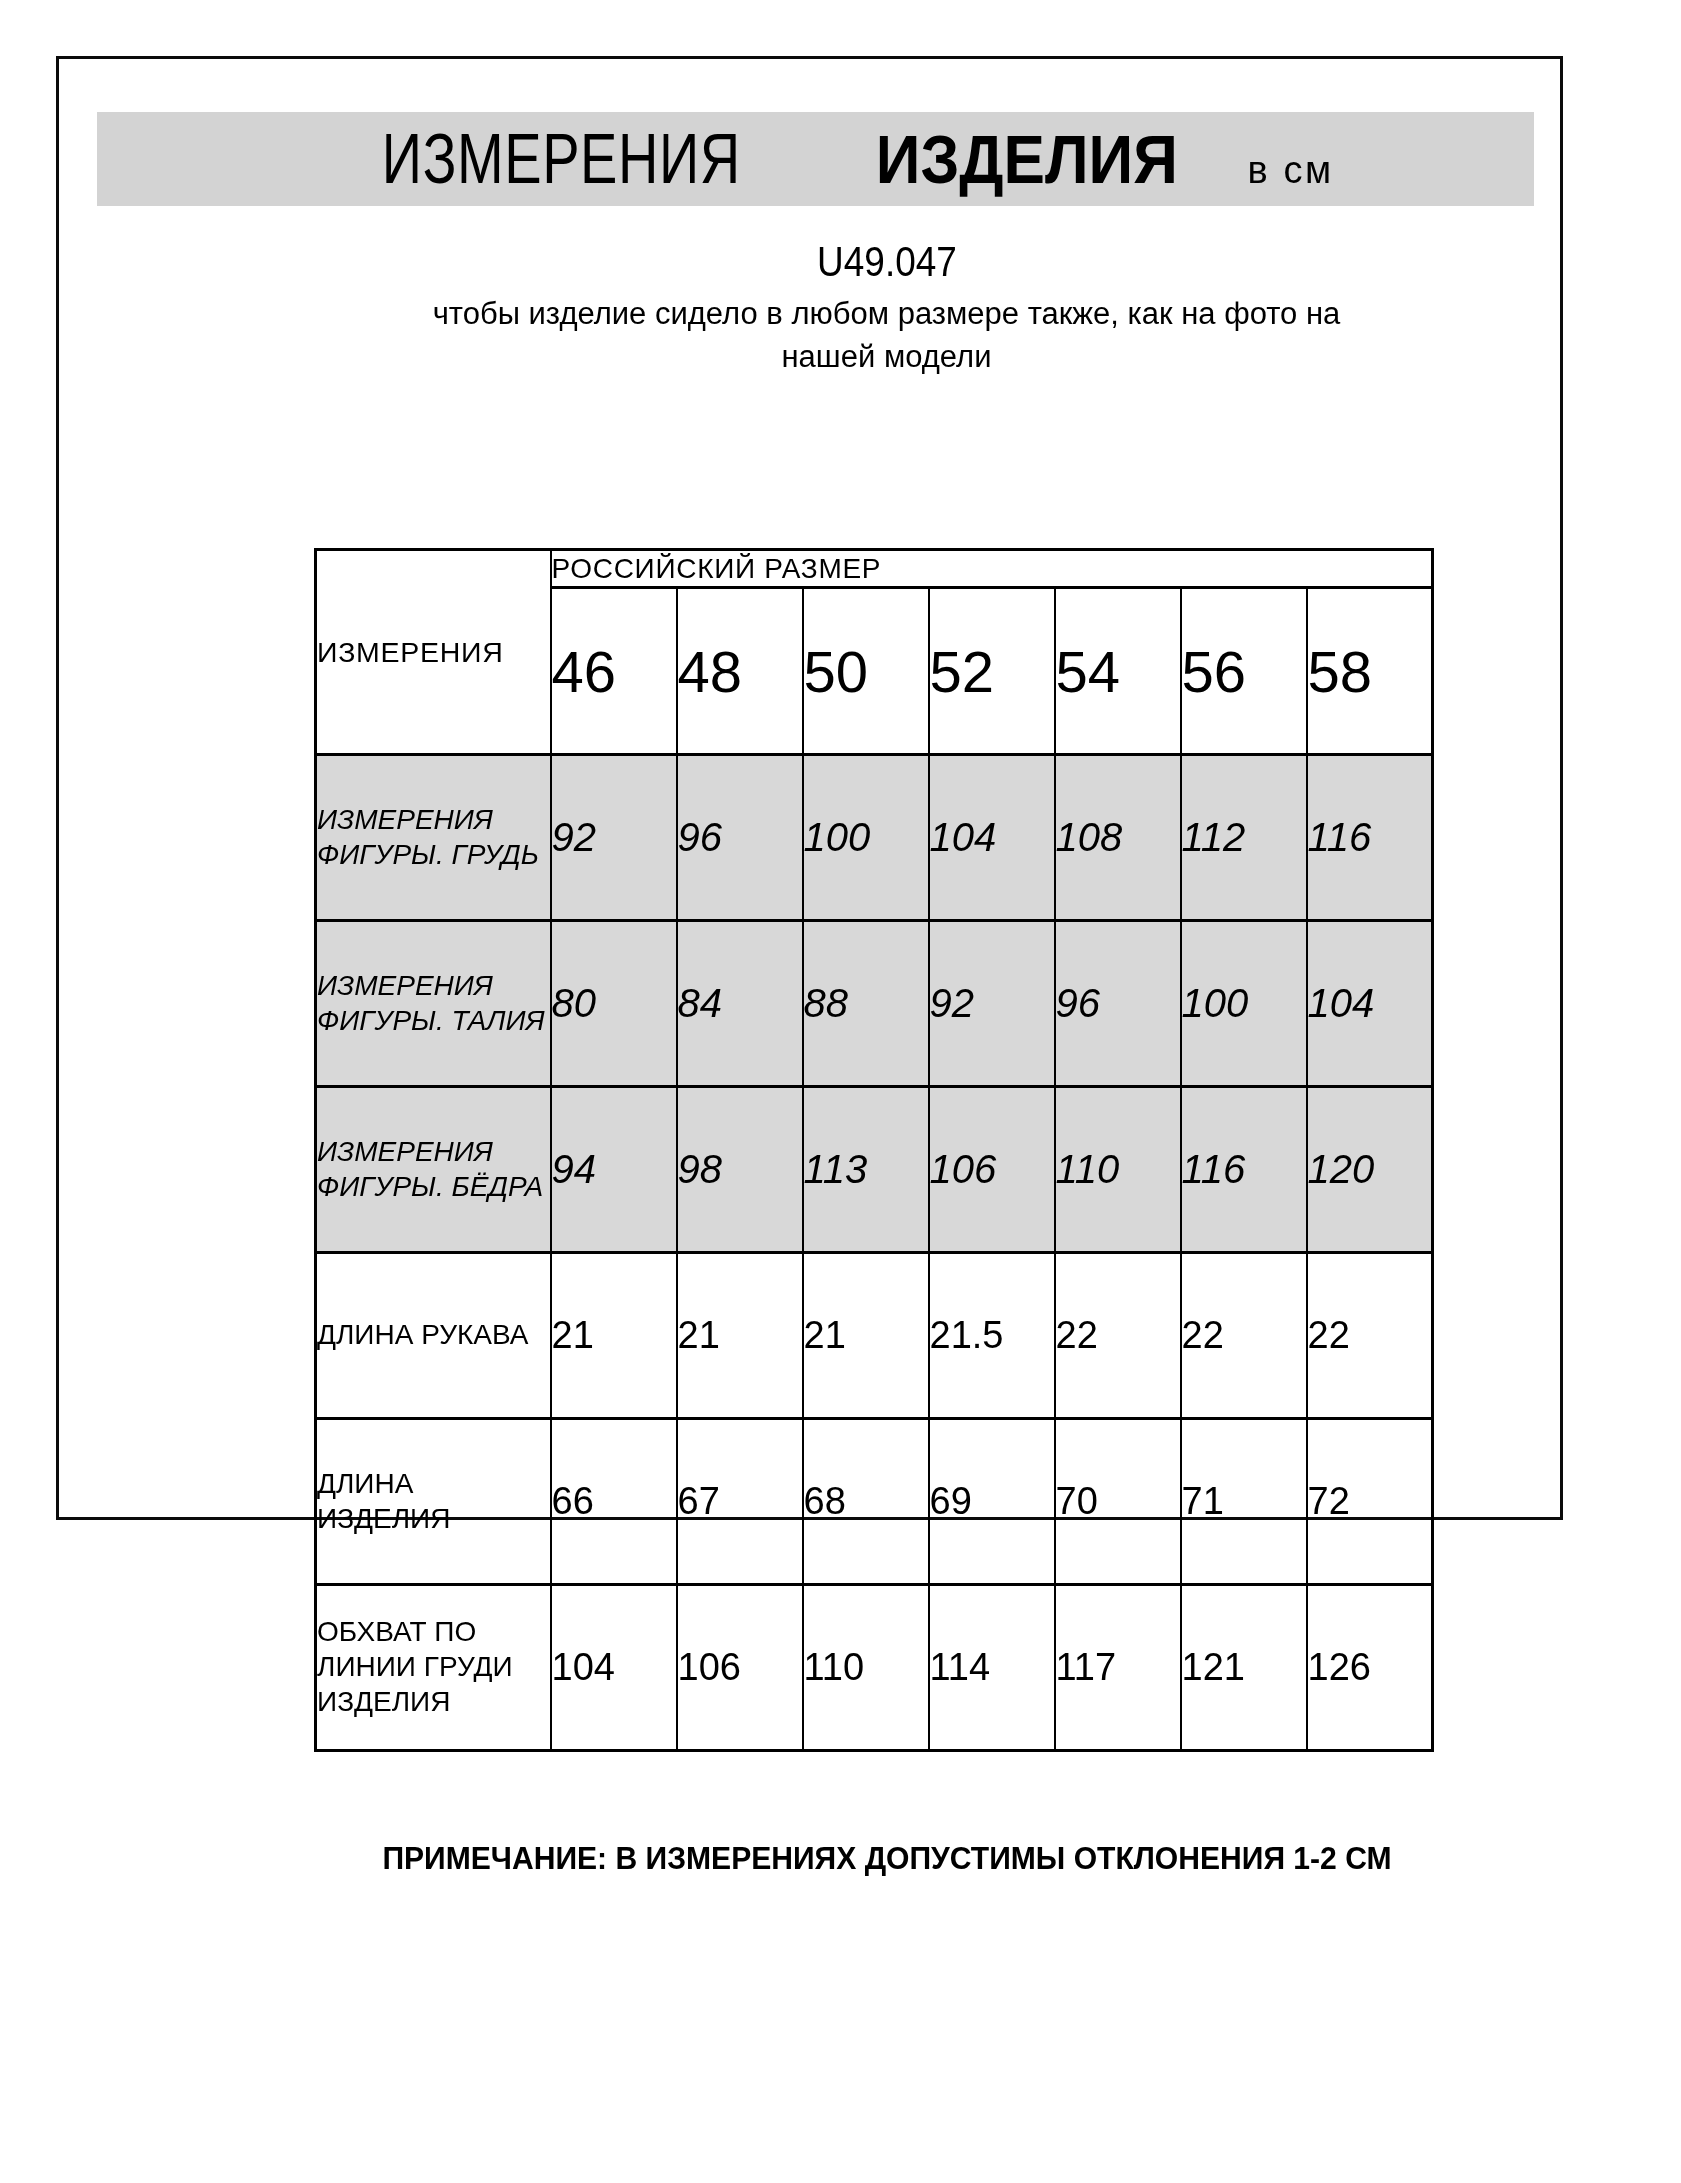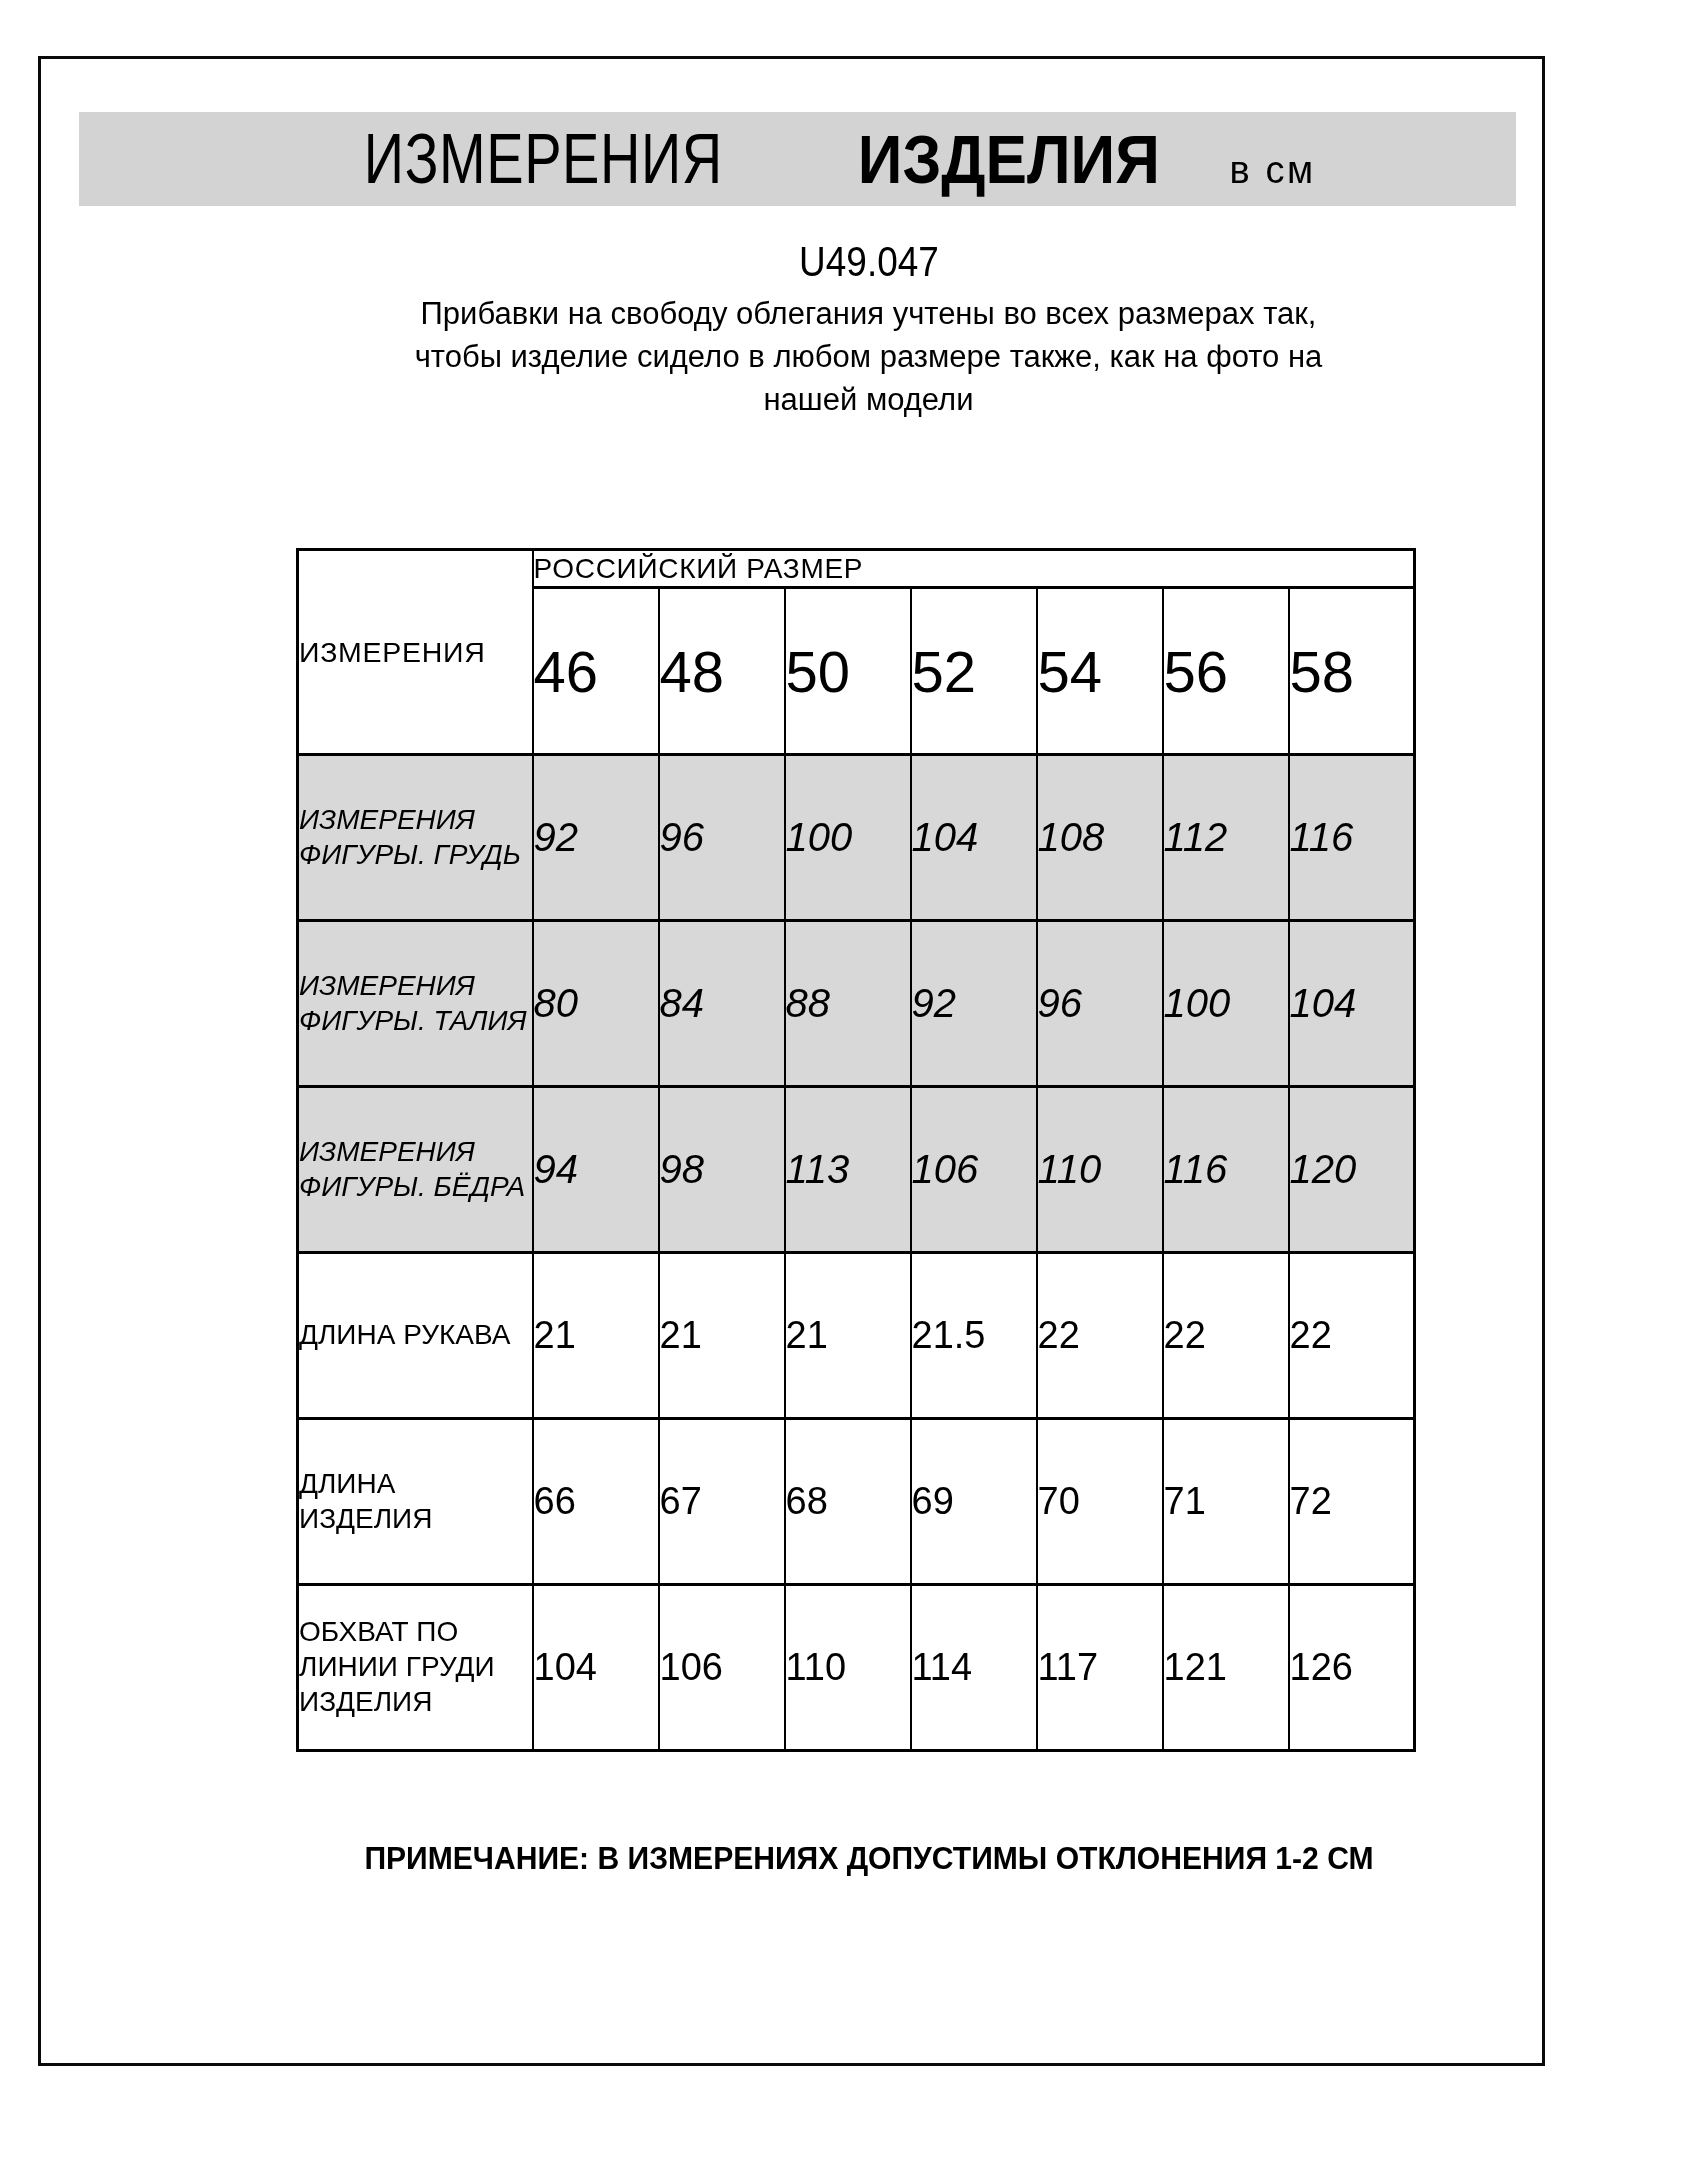--- a/index.html
+++ b/index.html
@@ -1,20 +1,20 @@
 <!DOCTYPE html>
 <html style="font-size:10.6px"><head>
 <meta charset="utf-8">
 <style>
   * { margin:0; padding:0; box-sizing:border-box; }
   html,body { background:#ffffff; }
   body { width:1682px; height:2183px; position:relative;
          font-family:"Liberation Sans", sans-serif; color:#000; }
 
-  .page-frame { position:absolute; left:38px; top:56px; width:1507px; height:2010px;
+  .page-frame { position:absolute; left:56px; top:56px; width:1507px; height:1464px;
                 border:3.3px solid #0a0a0a; background:#ffffff; }
 
   .title-bar { position:absolute; left:38px; top:53px; width:1437px; height:94px;
                background:#d3d3d3; display:flex; align-items:center; justify-content:center; }
   .title-inner { display:flex; align-items:baseline; transform:translateX(20px); }
   .title-word1 { font-size:70px; font-weight:400; display:inline-block;
                  transform:scaleX(0.80); transform-origin:center; letter-spacing:0.7px; }
   .title-word2 { font-size:69px; font-weight:700; display:inline-block;
                  transform:scaleX(0.90); transform-origin:center; margin-left:73px; }
   .title-word3 { font-size:38px; font-weight:400; display:inline-block;
@@ -58,21 +58,20 @@
     <div class="title-inner">
       <span class="title-word1">ИЗМЕРЕНИЯ</span>
       <span class="title-word2">ИЗДЕЛИЯ</span>
       <span class="title-word3">в см</span>
     </div>
   </div>
 
   <div class="product-code">U49.047</div>
 
   <div class="description">
-    <div>Прибавки на свободу облегания учтены во всех размерах так,</div>
     <div>чтобы изделие сидело в любом размере также, как на фото на</div>
     <div>нашей модели</div>
   </div>
 
   <table class="size-table">
     <colgroup>
       <col style="width:235px">
       <col style="width:126px">
         <col style="width:126px">
         <col style="width:126px">

